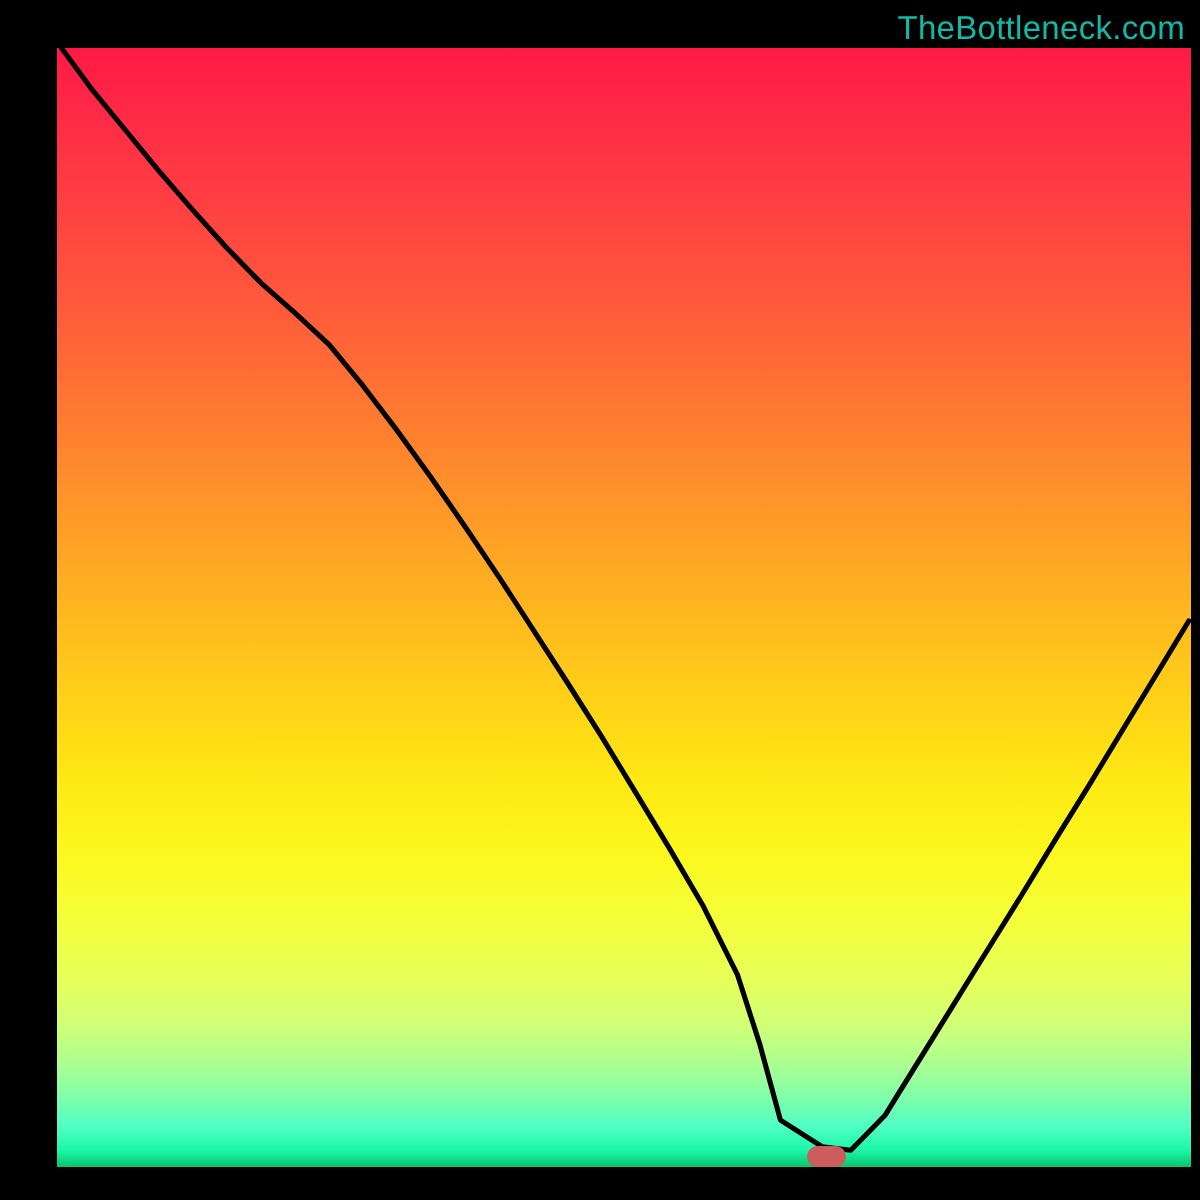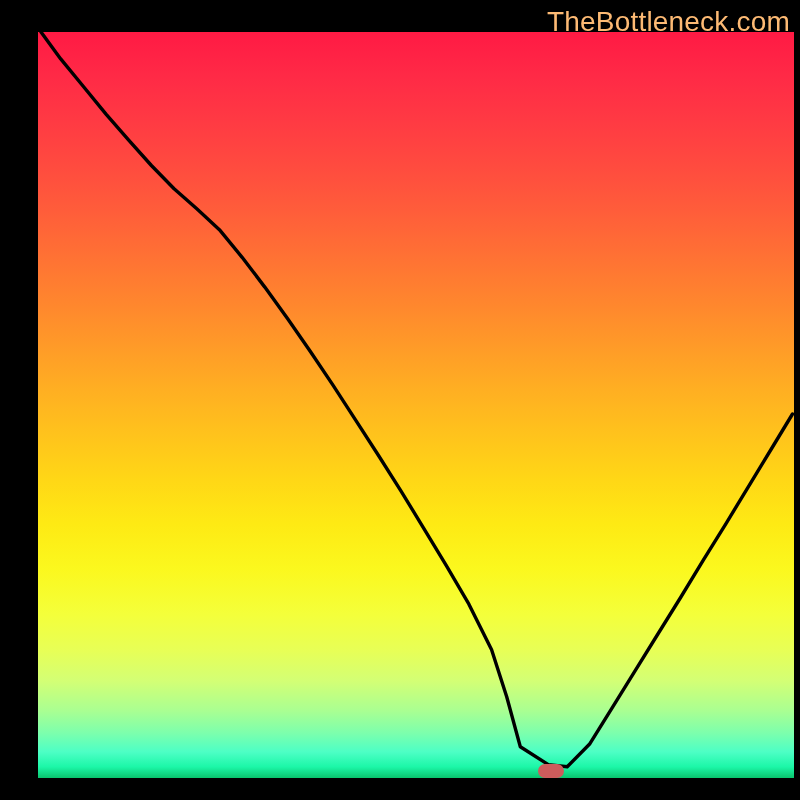--- a/index.html
+++ b/index.html
@@ -40,22 +40,22 @@
       #4dffc5 96.5%,
       #1cf7a8 98.5%,
       #09c46d 100%
     );
   }
   .watermark {
     position: absolute;
     top: 6px;
     right: 10px;
     font-family: Arial, Helvetica, sans-serif;
-    font-size: 28px;
-    color: #fdba74;
+    font-size: 22px;
+    color: #14b8a6;
     letter-spacing: 0.2px;
     user-select: none;
   }
   .curve-svg {
     position: absolute;
     left: 38px;
     top: 32px;
     width: 756px;
     height: 746px;
   }

